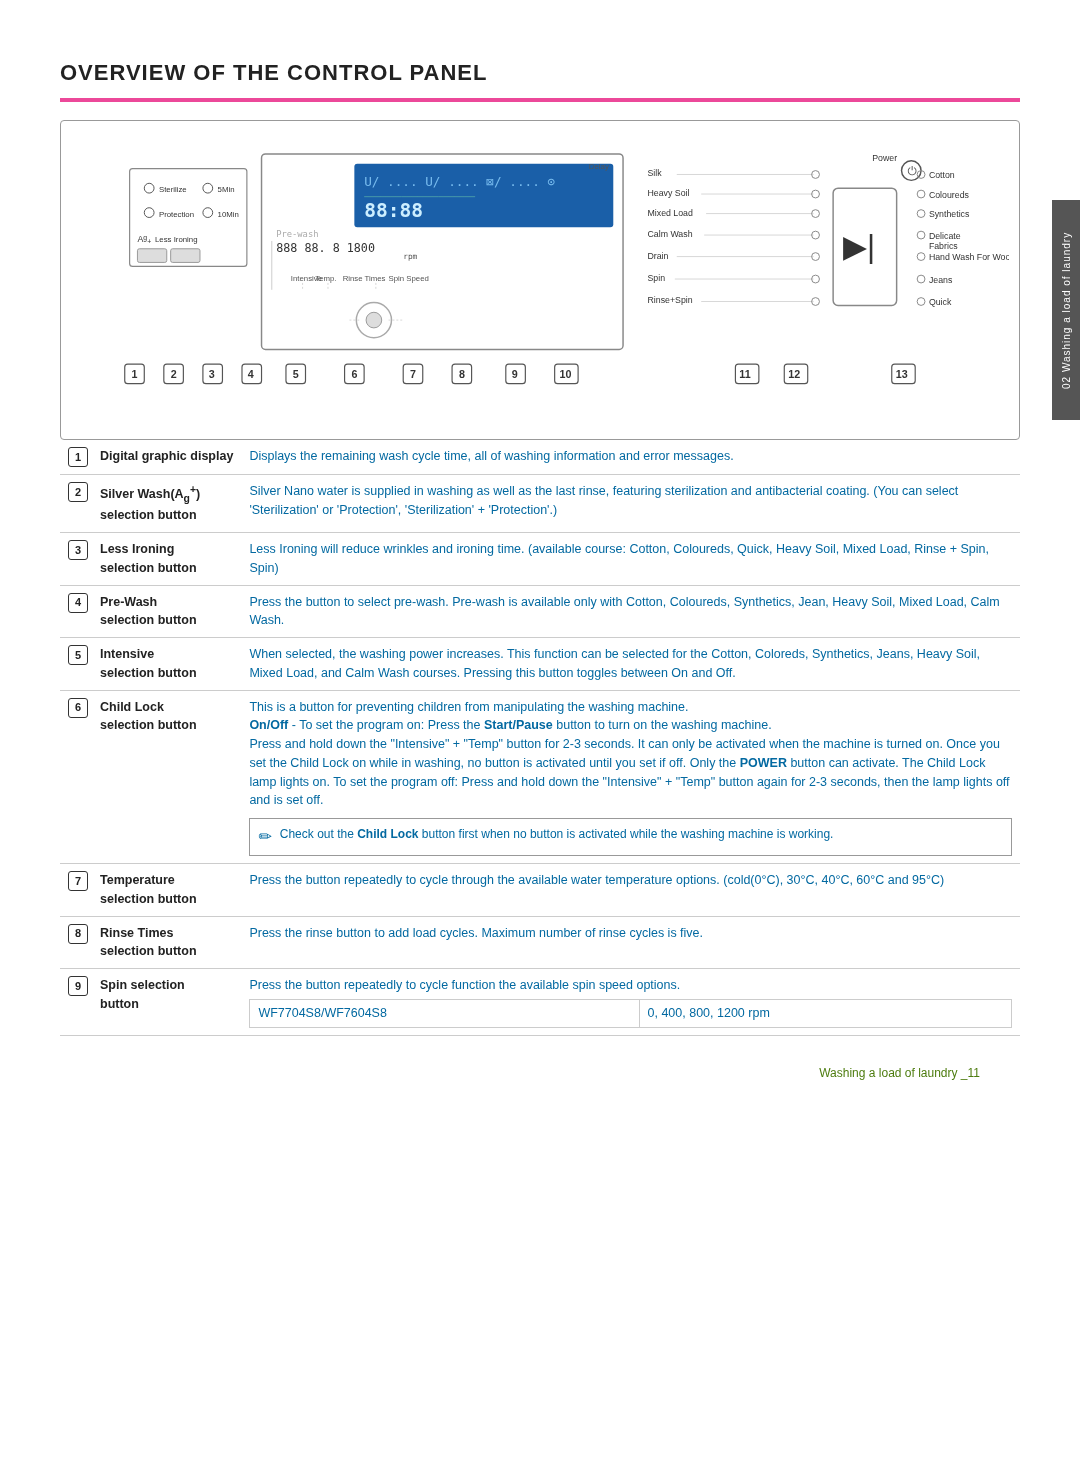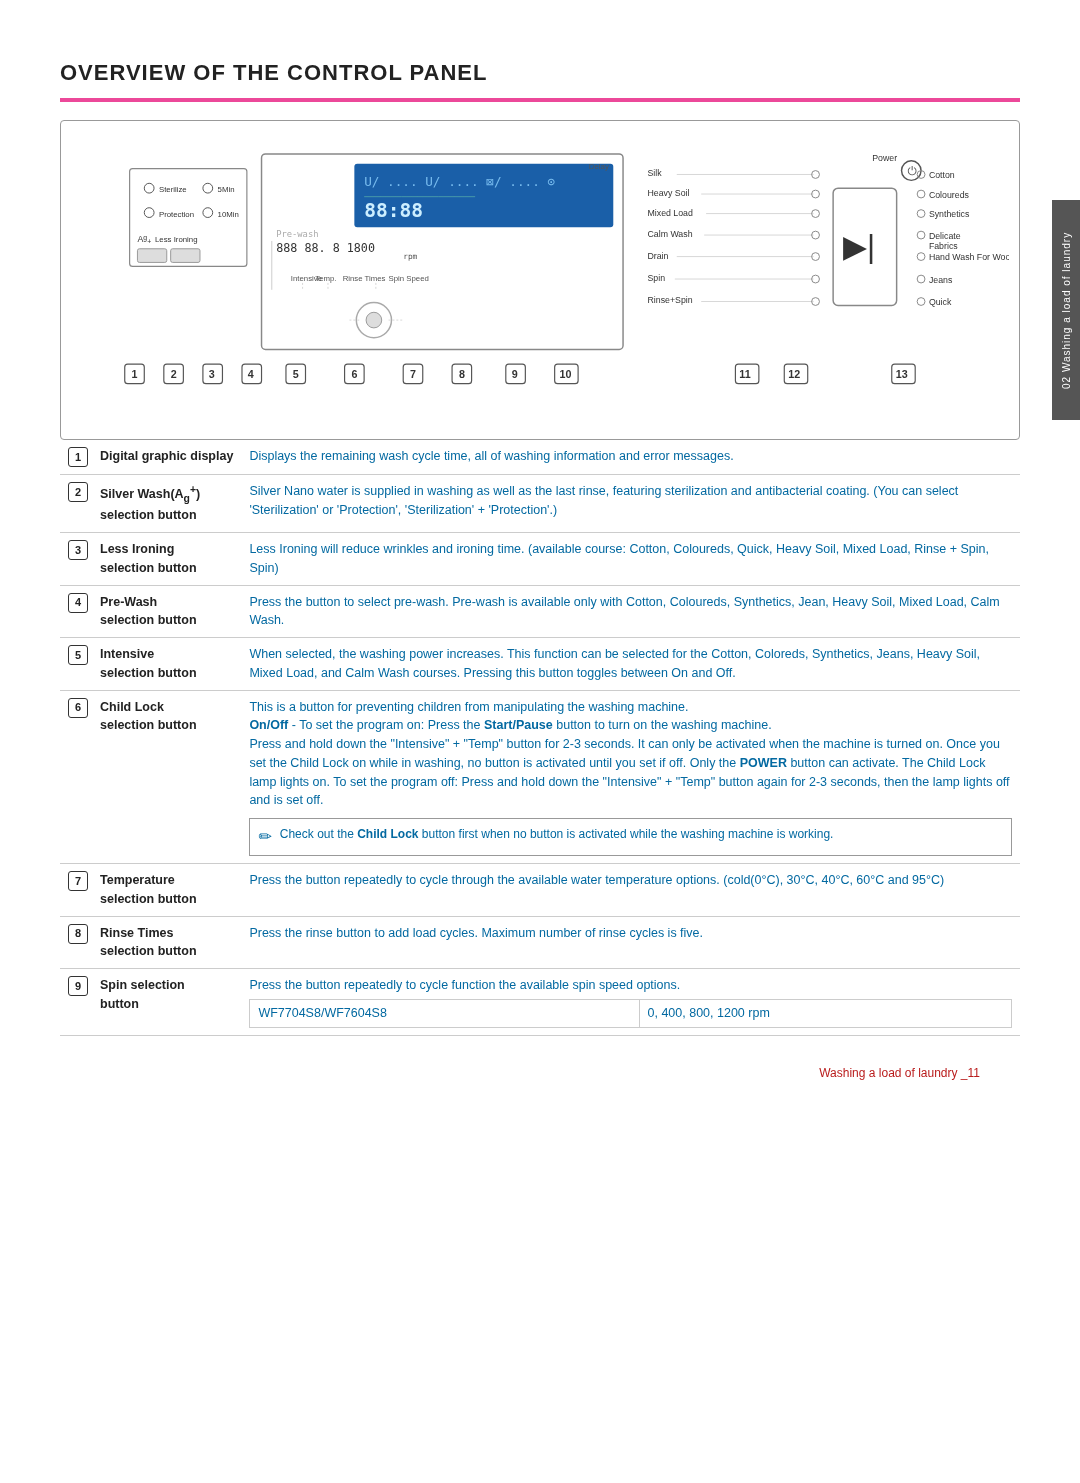--- a/index.html
+++ b/index.html
@@ -136,21 +136,21 @@
     }
     .note-icon {
       font-size: 16px;
       flex-shrink: 0;
     }
 
     .page-footer {
       text-align: right;
       margin-top: 30px;
       font-size: 12px;
-      color: #b91c1c;
+      color: #4d7c0f;
       padding-right: 40px;
     }
 
   </style>
 </head>
 <body>
 
 <div class="side-tab">02 Washing a load of laundry</div>
 
 <div class="page-container">

